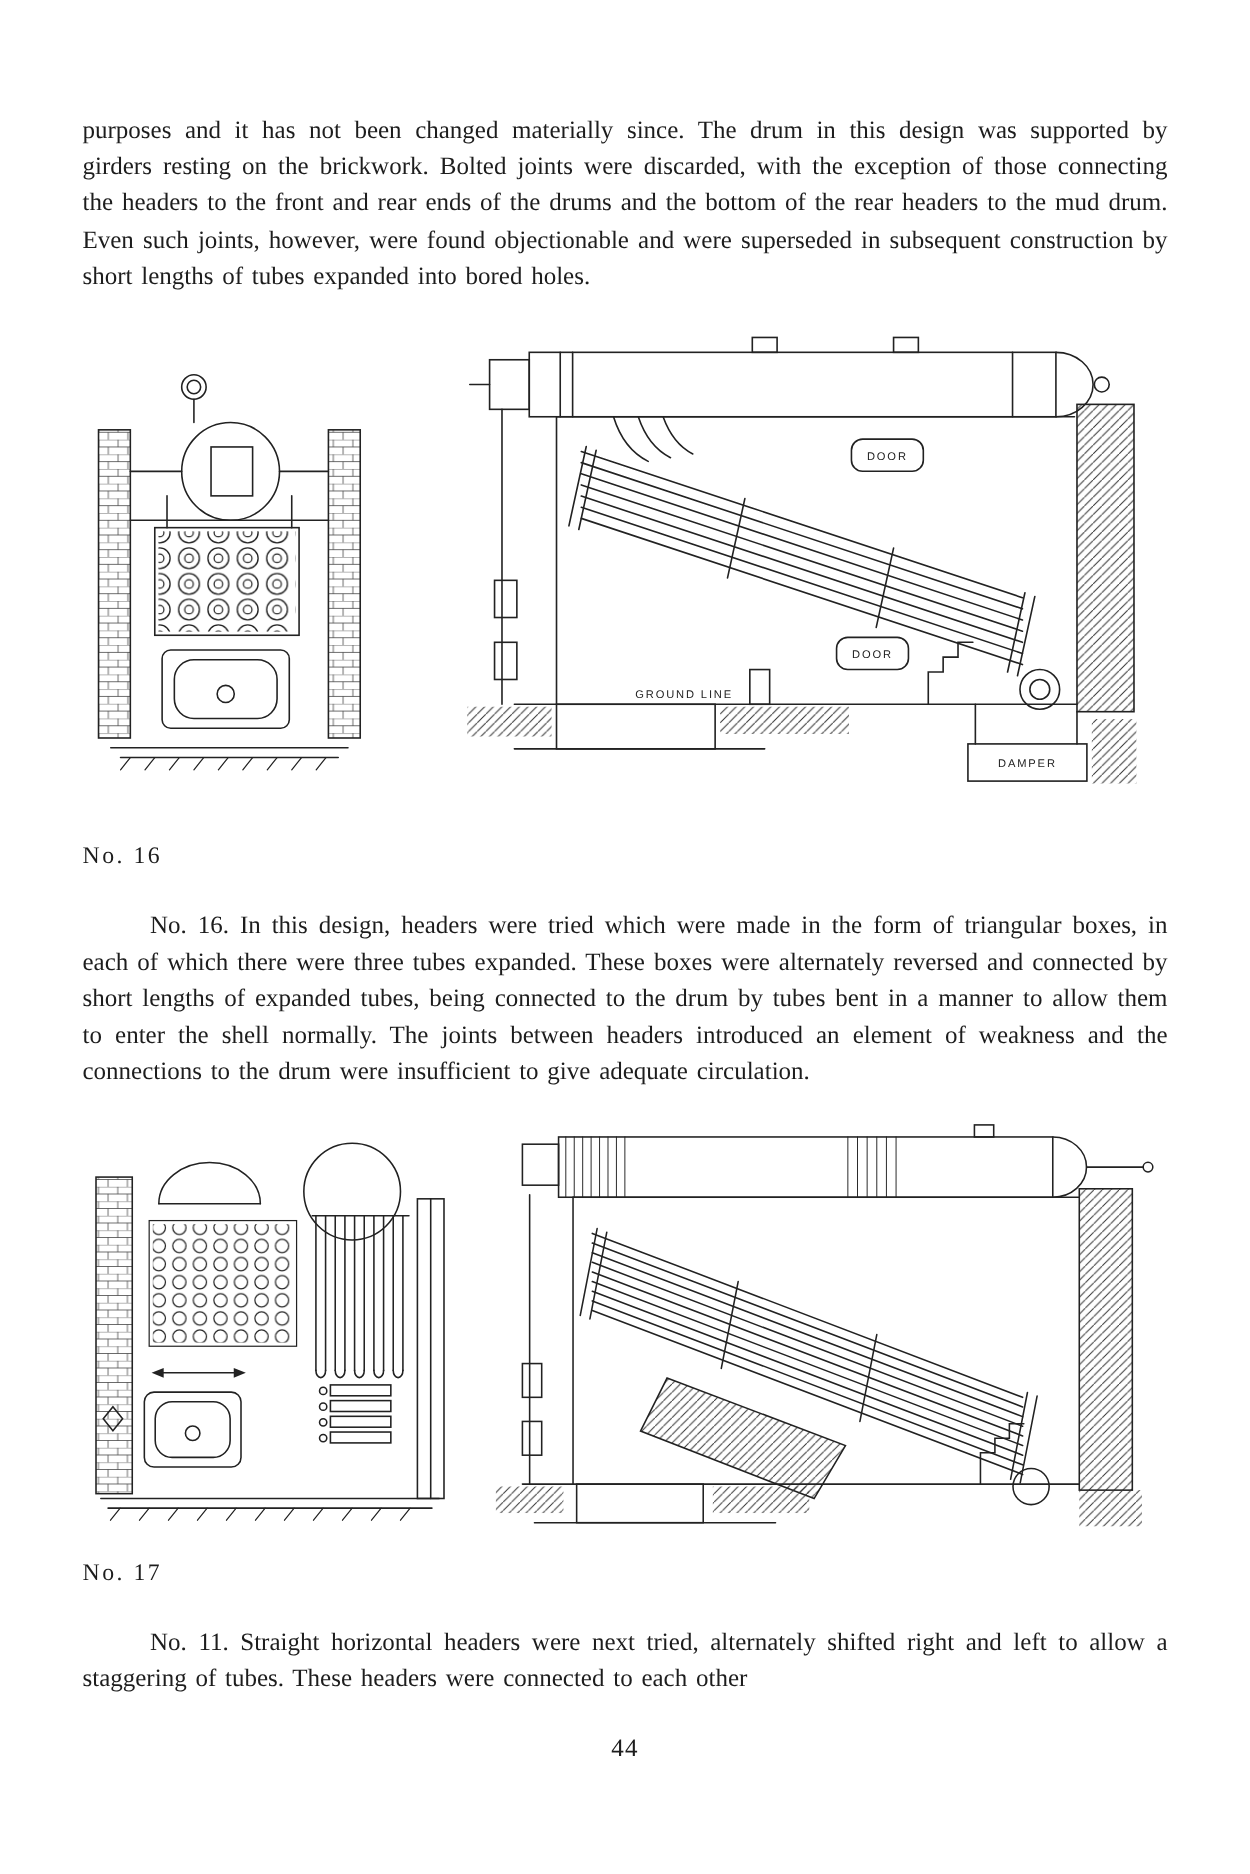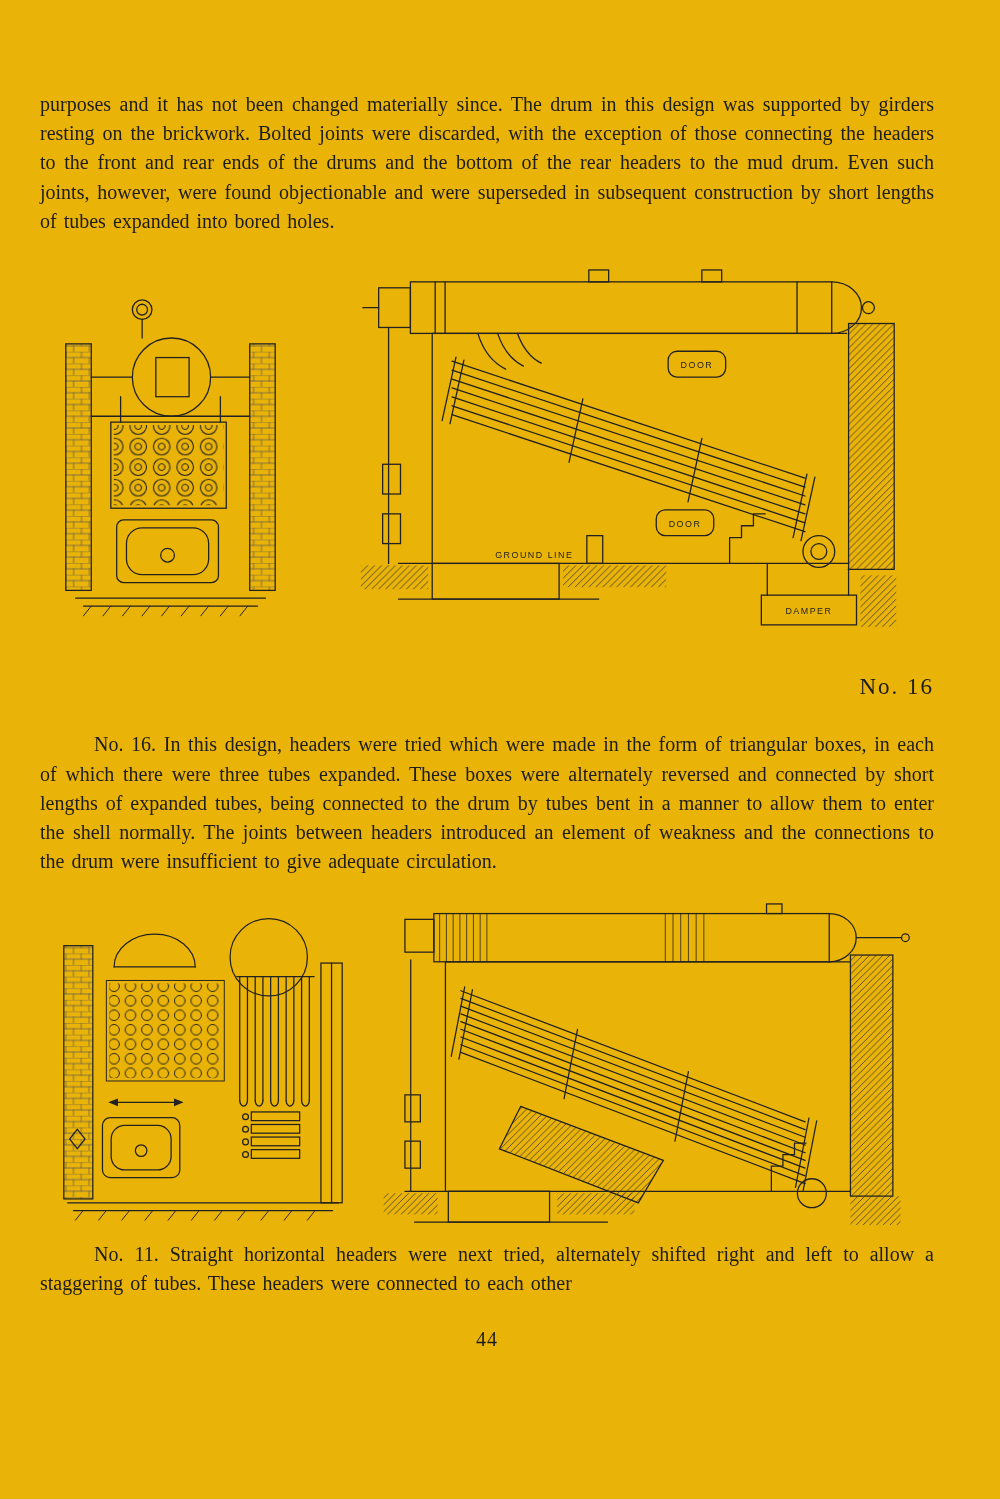--- a/index.html
+++ b/index.html
@@ -1,32 +1,32 @@
 <!DOCTYPE html>
 <html><head>
 <meta charset="utf-8">
 <style>
   html,body{margin:0;padding:0;background:#e9e7e2;}
   .page{
     width:1000px;height:1499px;box-sizing:border-box;
-    background:#eab308;color:#1d1d1d;
+    background:#ffffff;color:#1d1d1d;
     font-family:"Liberation Serif", serif;
-    padding:90px 66px 0 40px;position:relative;overflow:hidden;
+    padding:90px 66px 0 66px;position:relative;overflow:hidden;
   }
   .body-text{
     font-size:20px;line-height:1.46;text-align:justify;
     word-spacing:2px;margin:0;
   }
   .indent{text-indent:54px;}
   figure{margin:0;}
   .fig-row{display:flex;justify-content:center;align-items:center;}
   .fig16-row{gap:58px;margin-top:30px;}
   .fig17-row{gap:28px;margin-top:26px;}
   .fig-caption{
-    text-align:right;font-size:23px;letter-spacing:2px;
+    text-align:left;font-size:19px;letter-spacing:2px;
     margin:12px 0 30px 0;
   }
   .drawing{stroke-linecap:round;display:block;}
   .drawing text{
     font-family:"Liberation Sans", sans-serif;
     letter-spacing:1.5px;fill:#222;stroke:none;
   }
   .page-number{text-align:center;font-size:20px;margin-top:30px;letter-spacing:1px;}
 </style>
 </head>
@@ -232,19 +232,20 @@
 
           <line x1="30" y1="300" x2="492" y2="300"></line>
           <rect x="75" y="300" width="105" height="32"></rect>
           <rect x="8" y="302" width="56" height="22" stroke="none" fill="url(#hatch17)"></rect>
           <rect x="188" y="302" width="80" height="22" stroke="none" fill="url(#hatch17)"></rect>
           <rect x="492" y="305" width="52" height="30" stroke="none" fill="url(#hatch17)"></rect>
           <line x1="40" y1="332" x2="240" y2="332"></line>
         </g>
       </svg>
     </div>
+    <figcaption class="fig-caption">No. 17</figcaption>
   </figure>
 
   <p class="body-text indent">No. 11.  Straight horizontal headers were next tried, alternately shifted right and left to allow a staggering of tubes.  These headers were connected to each other</p>
 
   <div class="page-number">44</div>
 
 </div>
 
 </body></html>

